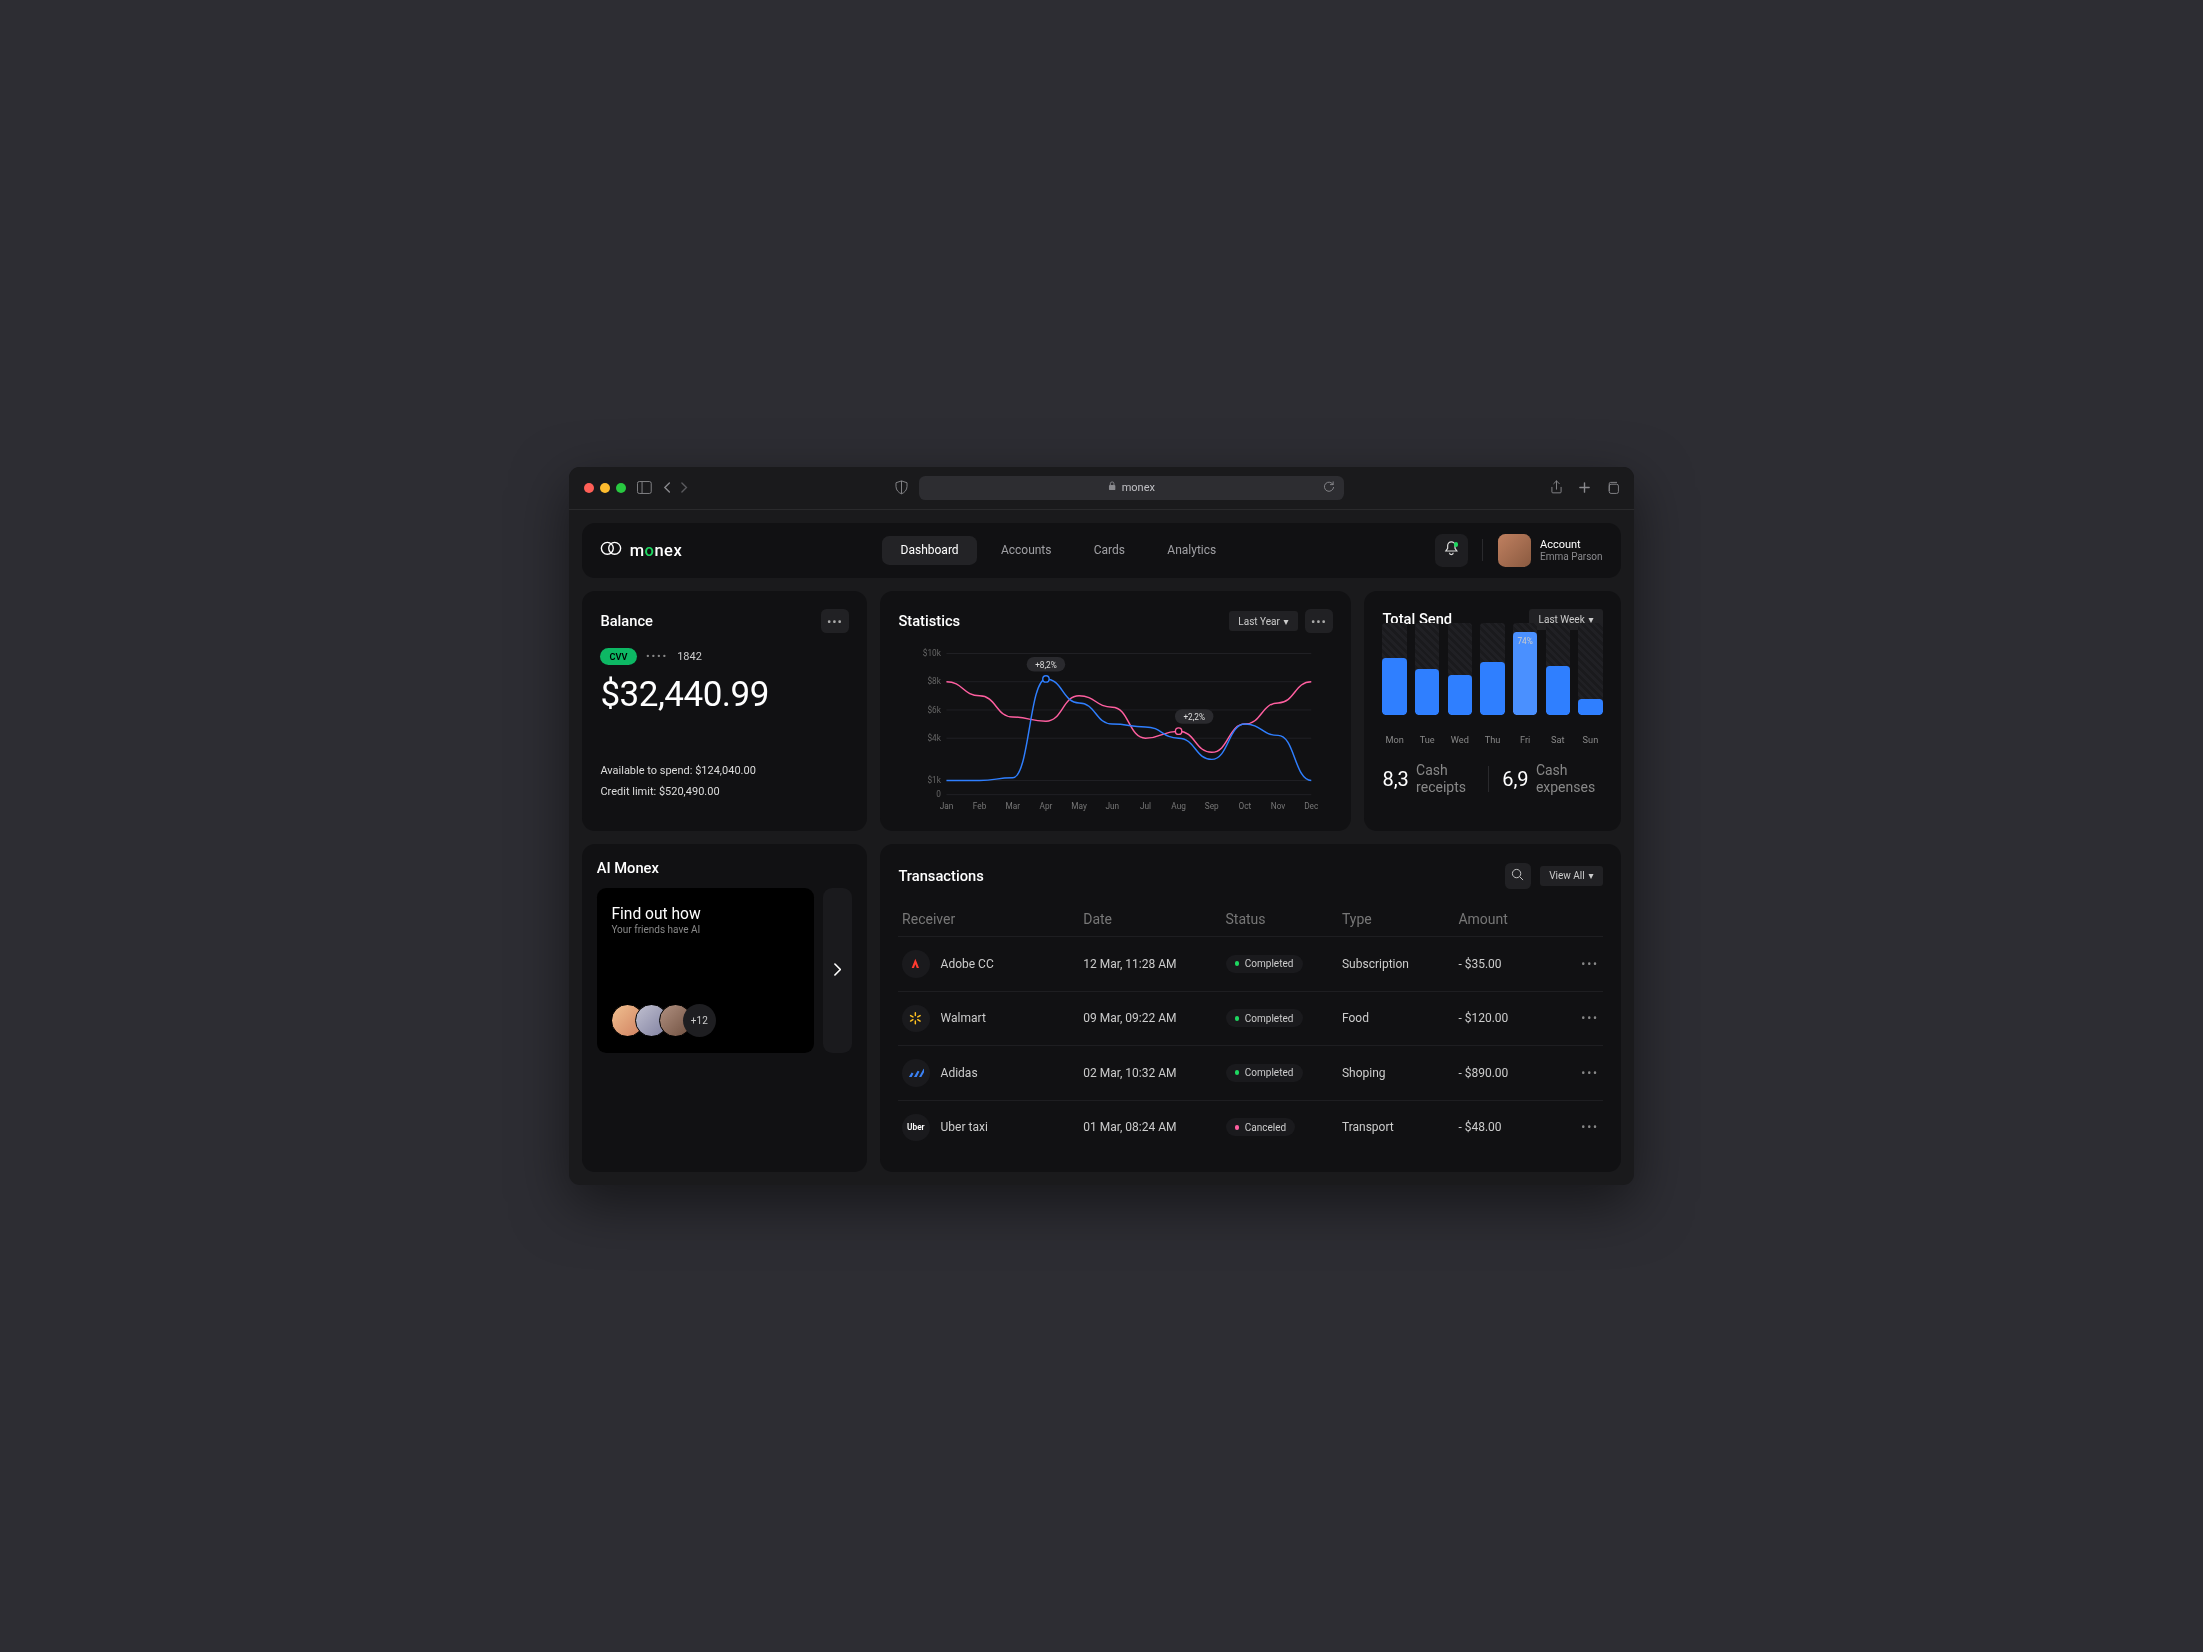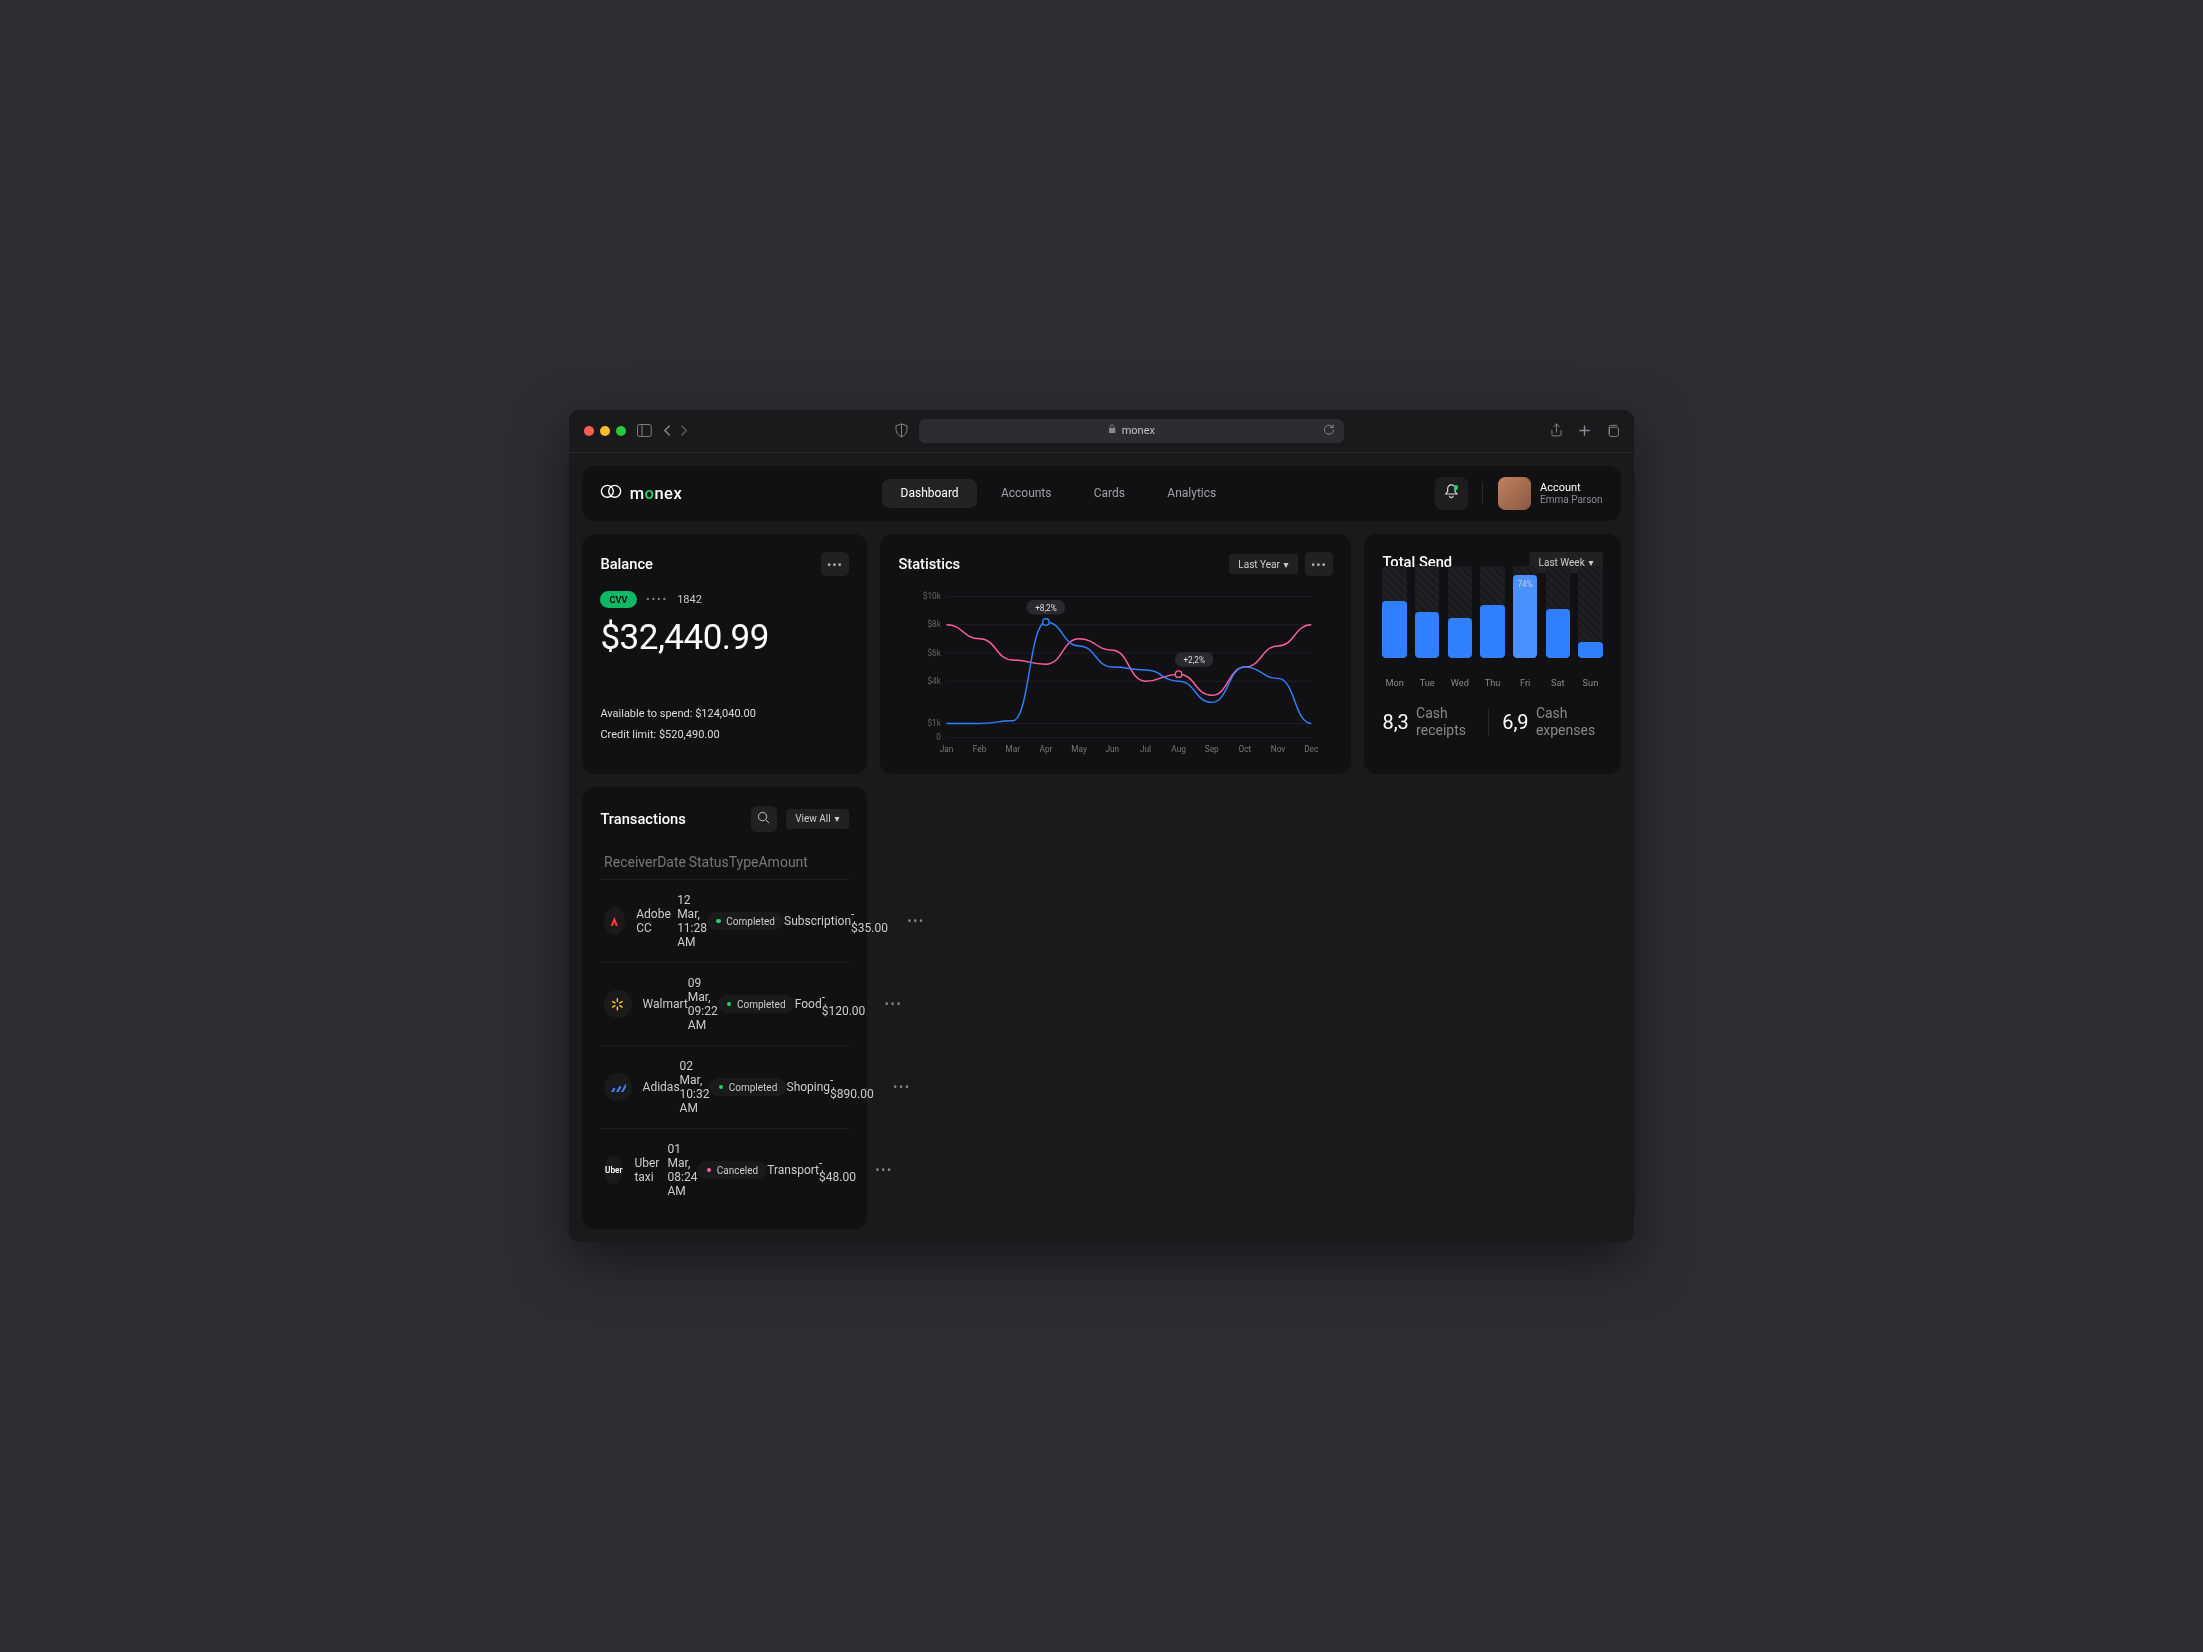--- a/index.html
+++ b/index.html
@@ -394,20 +394,46 @@
             <div class="send-num">6,9</div>
             <div class="send-label">Cash
 expenses</div>
           </div>
         </div>
       </div>
     </div>
 
     <div class="row2">
 
+      <div class="card ai-card">
+        <div class="card-head" style="margin-bottom:11px;">
+          <div class="card-title">AI Monex</div>
+        </div>
+        <div class="ai-inner">
+          <div class="ai-slide">
+            <div>
+              <div class="ai-title">Find out how</div>
+              <div class="ai-sub">Your friends have AI</div>
+            </div>
+            <div class="ai-avatars">
+              <div class="ai-av ai-av1"></div>
+              <div class="ai-av ai-av2"></div>
+              <div class="ai-av ai-av3"></div>
+              <div class="ai-more">+12</div>
+            </div>
+          </div>
+          <div class="ai-next">
+            <span>
+              <svg width="7.3" height="13" viewBox="0 0 8 14">
+                  <path d="M1 1l6 6-6 6" stroke="#fff" stroke-width="1.8" fill="none" stroke-linecap="round"></path>
+                </svg>
+            </span>
+          </div>
+        </div>
+      </div>
 
       <div class="card">
         <div class="card-head">
           <div class="card-title">Transactions</div>
           <div class="tx-actions">
             <div class="icon-btn">
               <span>
                 <svg width="13" height="13" viewBox="0 0 14 14">
                     <circle cx="6" cy="6" r="4.5" stroke="#ccc" fill="none"></circle>
                     <line x1="9.5" y1="9.5" x2="13" y2="13" stroke="#ccc"></line>

